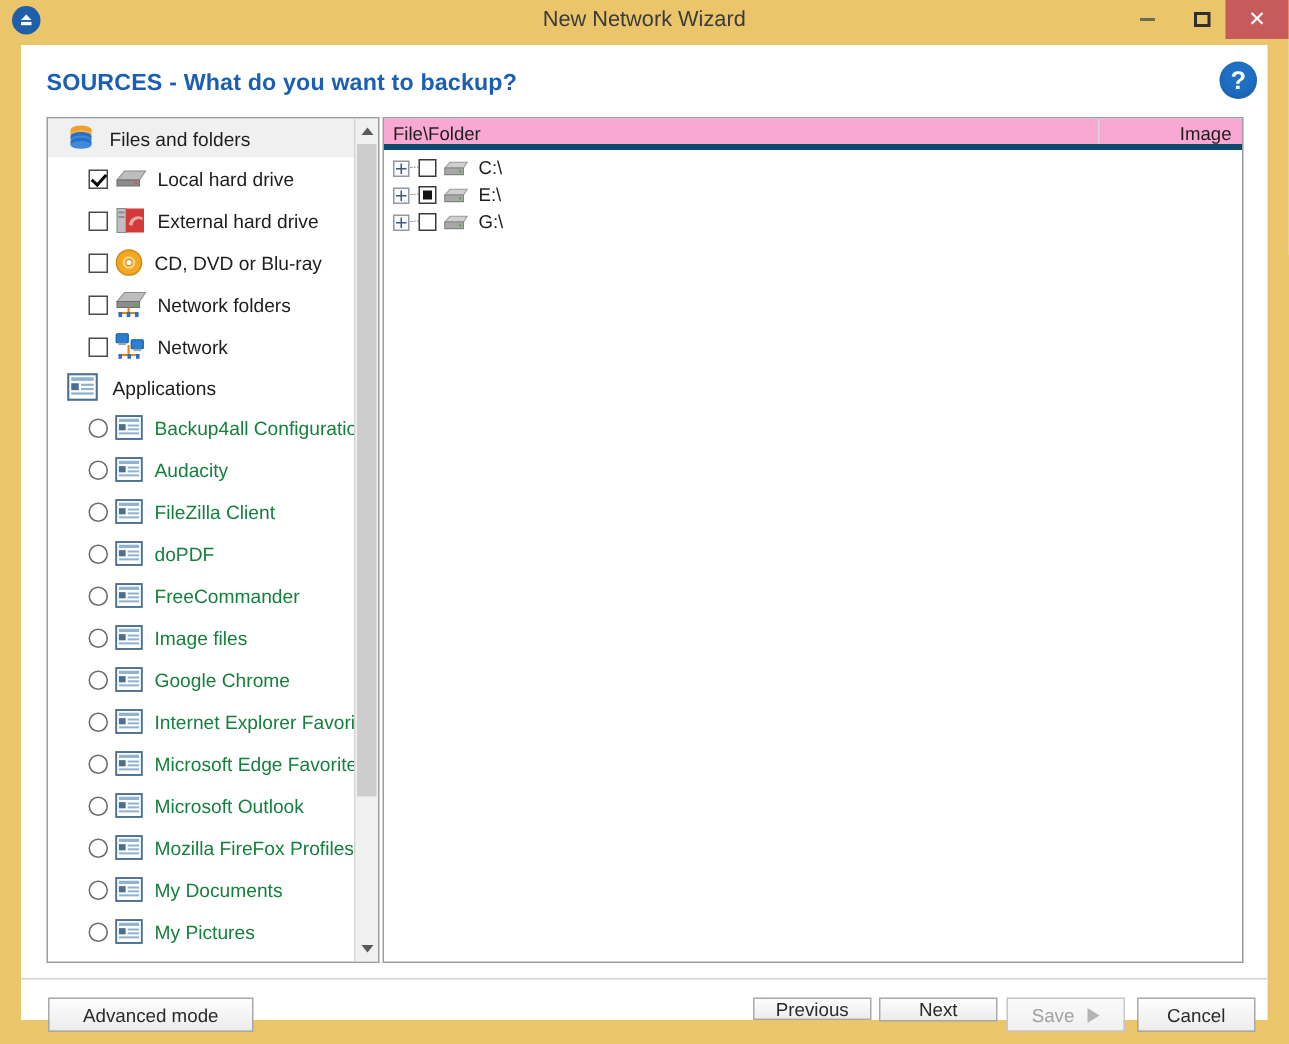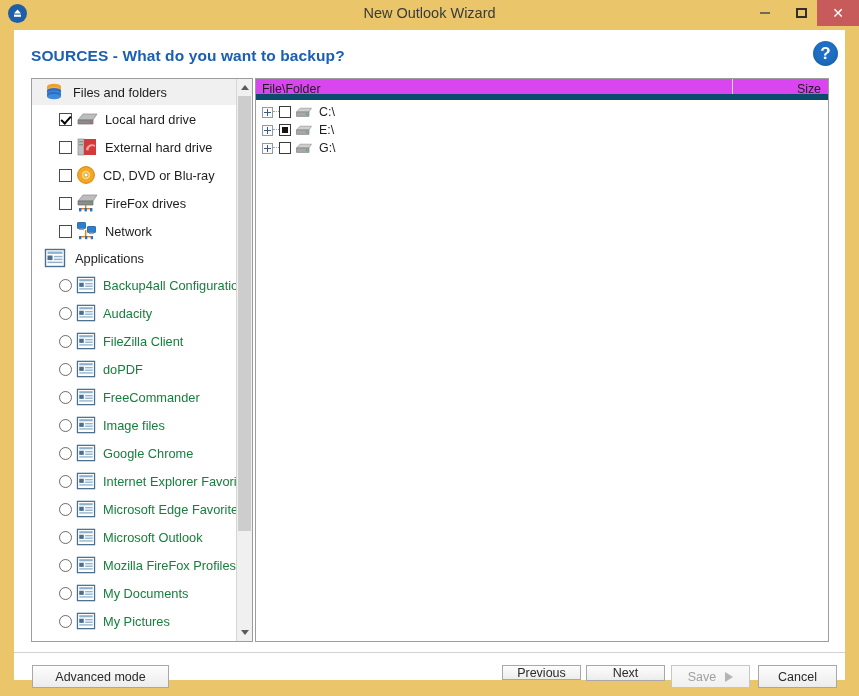--- a/index.html
+++ b/index.html
@@ -195,22 +195,22 @@
     position: absolute; left: 241px; top: 48px;
     width: 574px; height: 564px;
     border: 1px solid #9d9d9d;
     background: #ffffff;
     box-sizing: border-box;
     overflow: hidden;
   }
   .rp-header {
     display: flex;
     height: 21px;
-    background: #d946ef;
-    border-bottom: 6px solid #0c4a6e;
+    background: #f9a8d4;
+    border-bottom: 4px solid #0c4a6e;
     box-sizing: border-box;
     gap: 12px;
   }
   .rp-col-file {
     flex: 1 1 auto;
     border-right: 1px solid #d8d8d8;
     box-sizing: border-box;
     padding-left: 6px;
     font-size: 12.4px;
     color: #1d1d1d;
@@ -306,21 +306,21 @@
 <div class="window">
 
   <div class="titlebar">
     <div class="app-icon">
       <svg width="13" height="13" viewBox="0 0 13 13">
         <circle cx="6.5" cy="6.5" r="6.5" fill="#1f5fa9"></circle>
         <path d="M6.5 2.6 L10 6.4 L3 6.4 Z" fill="#ffffff"></path>
         <rect x="3" y="7.6" width="7" height="2.2" fill="#ffffff"></rect>
       </svg>
     </div>
-    <div class="title-text">New Outlook Wizard</div>
+    <div class="title-text">New Network Wizard</div>
     <div class="wbtn wbtn-min">
       <span class="glyph-min"></span>
     </div>
     <div class="wbtn wbtn-max">
       <span class="glyph-max"></span>
     </div>
     <div class="wbtn wbtn-close">
       <span class="glyph-close">✕</span>
     </div>
   </div>
@@ -387,21 +387,21 @@
           <svg class="ico" width="22" height="20" viewBox="0 0 22 20">
             <path d="M2 8 L7 2 L21 2 L17 8 Z" fill="#bdbdbd" stroke="#8a8a8a" stroke-width=".7"></path>
             <path d="M2 8 L17 8 L17 12 L2 12 Z" fill="#8c8c8c" stroke="#6e6e6e" stroke-width=".7"></path>
             <circle cx="14.5" cy="10" r="1" fill="#4caf50"></circle>
             <rect x="9" y="12" width="1.4" height="3" fill="#e8820c"></rect>
             <rect x="3" y="15" width="13" height="1.4" fill="#e8820c"></rect>
             <rect x="3" y="15" width="2.4" height="3.4" fill="#2a6fc4"></rect>
             <rect x="8.5" y="15" width="2.4" height="3.4" fill="#2a6fc4"></rect>
             <rect x="14" y="15" width="2.4" height="3.4" fill="#2a6fc4"></rect>
           </svg>
-          <span class="slabel">FireFox drives</span>
+          <span class="slabel">Network folders</span>
         </div>
 
         <div class="src-item">
           <span class="cb"></span>
           <svg class="ico" width="22" height="20" viewBox="0 0 22 20">
             <rect x="1.5" y="1.5" width="8" height="6" rx=".6" fill="#2a7fd4" stroke="#1a5a9a" stroke-width=".8"></rect>
             <rect x="3" y="7.5" width="5" height="1.6" fill="#9aa6b2"></rect>
             <rect x="11.5" y="5.5" width="8" height="6" rx=".6" fill="#2a7fd4" stroke="#1a5a9a" stroke-width=".8"></rect>
             <rect x="13" y="11.5" width="5" height="1.6" fill="#9aa6b2"></rect>
             <rect x="9" y="9" width="1.4" height="6" fill="#e8820c"></rect>
@@ -603,21 +603,21 @@
         <div class="sb-thumb"></div>
         <div class="sb-arrow down">
           <span class="arr-dn"></span>
         </div>
       </div>
     </div>
 
     <div class="right-panel">
       <div class="rp-header">
         <div class="rp-col-file">File\Folder</div>
-        <div class="rp-col-size">Size</div>
+        <div class="rp-col-size">Image</div>
       </div>
 
       <div style="padding-top:3px;">
 
         <div class="tree-row">
           <span class="expander"></span>
           <span class="dotline"></span>
           <span class="tcb"></span>
           <svg class="ico" width="18" height="13" viewBox="0 0 18 13">
             <path d="M1.5 6 L5 2.2 L16.5 2.2 L14 6 Z" fill="#cfcfcf" stroke="#9a9a9a" stroke-width=".7"></path>

